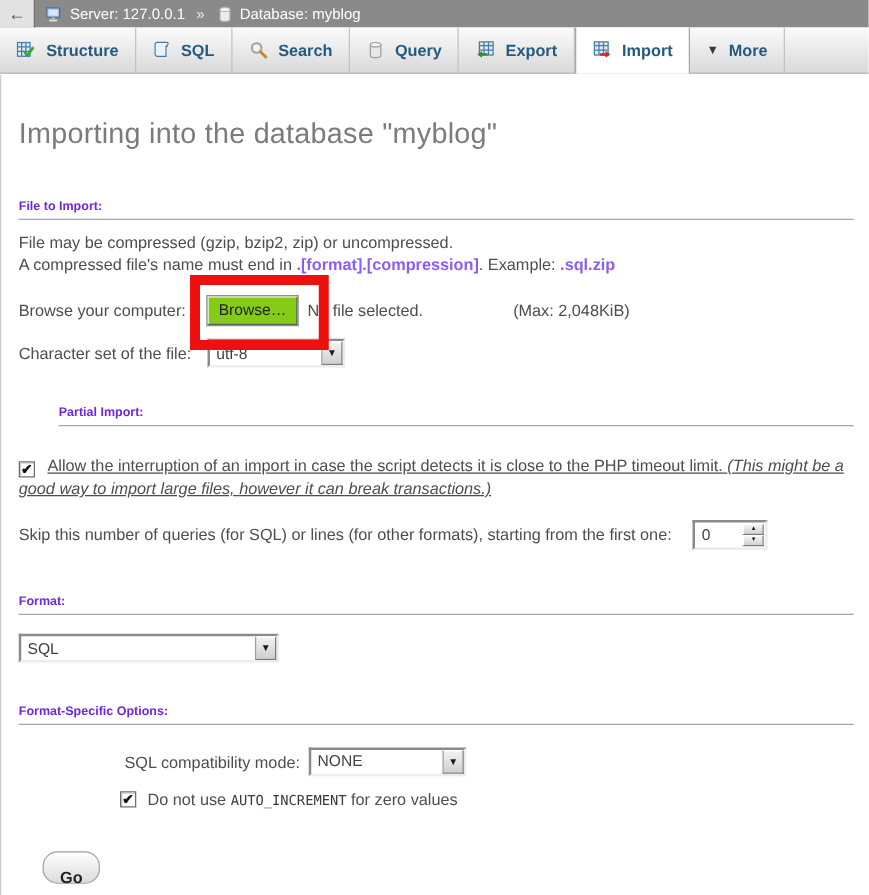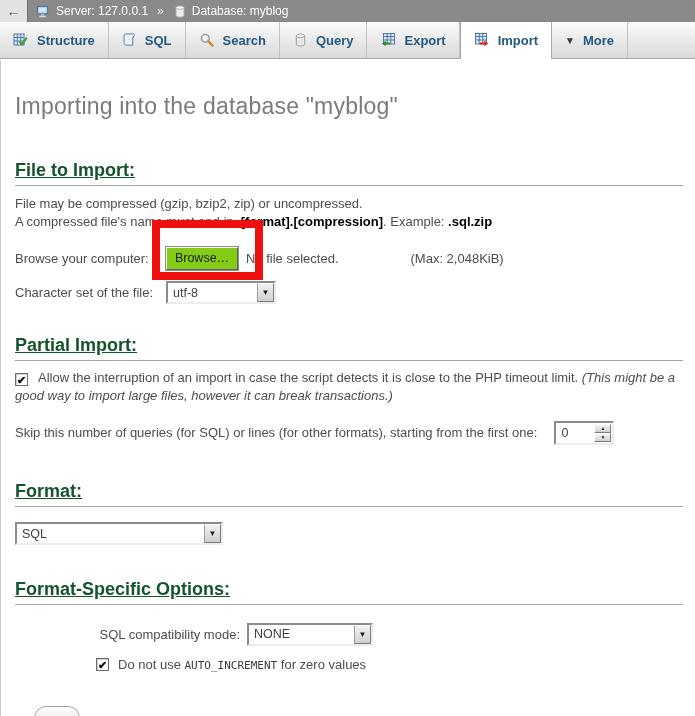--- a/index.html
+++ b/index.html
@@ -18,49 +18,49 @@
   .tabbar { height:37px; background:linear-gradient(#fbfbfb,#d9d9d9); border-bottom:1px solid #a8a8a8; display:flex; }
   .tab { display:flex; align-items:center; gap:8px; padding:0 13px; border-right:1px solid #c2c2c2; color:#235a81; font-weight:bold; font-size:13px; cursor:pointer; }
   .tab svg { display:block; }
   .tab.active { background:#fff; border-right:1px solid #a8a8a8; border-left:1px solid #a8a8a8; margin-bottom:-1px; padding-bottom:1px; }
   .tab .caret { color:#3a3a3a; font-size:10px; }
 
   
   .content { position:absolute; top:60px; left:0; right:0; bottom:0; background:#fff; border-left:1px solid #c9c9c9; padding:0 10px 0 14px; }
   h1.page-title { margin-top:33px; font-size:23px; font-weight:normal; color:#7b7b7b; letter-spacing:.2px; }
 
-  .sec-heading { font-weight:bold; color:#14532d; font-size:18px; border-bottom:1px solid #a5a5a5; padding-bottom:4px; margin-right:2px;text-decoration:underline; }
+  .sec-heading { font-weight:bold; color:#6d28d9; font-size:10px; border-bottom:1px solid #a5a5a5; padding-bottom:4px; margin-right:2px; }
   .h-file { margin-top:40px; }
-  .h-partial { margin-top:31px; }
+  .h-partial { margin-top:31px;margin-left:32px; }
   .h-format { margin-top:36px; }
   .h-fso { margin-top:34px; }
 
   .note1 { margin-top:10px; line-height:15px; }
   .note2 { margin-top:3px; line-height:15px; }
-  b.inl { color:#000000; }
+  b.inl { color:#8b5cf6; }
 
   .row { display:flex; align-items:center; }
   .browse-row { margin-top:17px; height:24px; }
   .browse-row .lbl { width:151px; }
   .classic-btn { width:72px; height:23px; background:#84cc16; border:1px solid; border-color:#f6f6f6 #5f5f5f #5f5f5f #f6f6f6; outline:1px solid #8d8d8d; font-family:"Liberation Sans",sans-serif; font-size:12.5px; color:#222; cursor:pointer; }
   .nofile { margin-left:8px; }
   .maxsize { margin-left:72px; }
 
   .charset-row { margin-top:11px; height:23px; }
   .charset-row .lbl { width:151px; }
 
   
   .classic-select { display:flex; align-items:center; height:23px; background:#fff; border:2px solid; border-color:#8b8b8b #ececec #ececec #8b8b8b; cursor:pointer; }
   .classic-select .val { flex:1; padding-left:5px; color:#3f3f3f; font-size:12.5px; white-space:nowrap; overflow:hidden; }
   .classic-select .dd-btn { width:17px; height:100%; background:linear-gradient(#f2f2f2,#cfcfcf); border-left:1px solid #9d9d9d; border-top:1px solid #fff; border-bottom:1px solid #7c7c7c; border-right:1px solid #7c7c7c; display:flex; align-items:center; justify-content:center; font-size:8px; color:#1c1c1c; }
   .w-charset { width:110px; }
   .w-format  { width:208px; }
   .w-compat  { width:126px; }
 
-  .cb-para { margin-top:8px; line-height:18px; max-width:670px; }
+  .cb-para { margin-top:23px; line-height:18px; max-width:670px;text-decoration:underline; }
   .checkbox { display:inline-block; width:13px; height:13px; background:#fff; border:1px solid #6e6e6e; box-shadow:inset 1px 1px 0 #cfcfcf; color:#111; font-size:11px; line-height:12px; text-align:center; font-weight:bold; vertical-align:-2px; cursor:pointer; }
   .cb-para .checkbox { margin-right:10px; }
   .ital { font-style:italic; }
 
   .skip-row { margin-top:15px; height:25px; gap:17px; }
   .spin-wrap { width:60px; height:24px; background:#fff; border:2px solid; border-color:#8b8b8b #ececec #ececec #8b8b8b; display:flex; align-items:center; position:relative; }
   .spin-wrap .num { padding-left:5px; flex:1; color:#3f3f3f; font-size:12.5px; }
   .spinner { position:absolute; right:1px; top:1px; bottom:1px; width:17px; display:flex; flex-direction:column; justify-content:space-between; }
   .spin-btn { height:9px; background:linear-gradient(#f4f4f4,#d2d2d2); border:1px solid; border-color:#fff #7c7c7c #7c7c7c #fff; font-size:5px; line-height:6px; color:#1c1c1c; text-align:center; cursor:pointer; }
 

